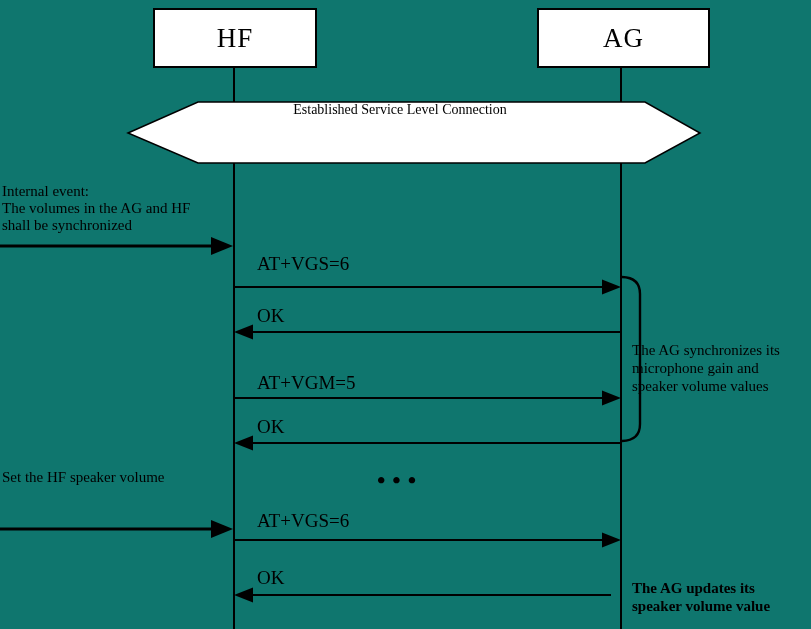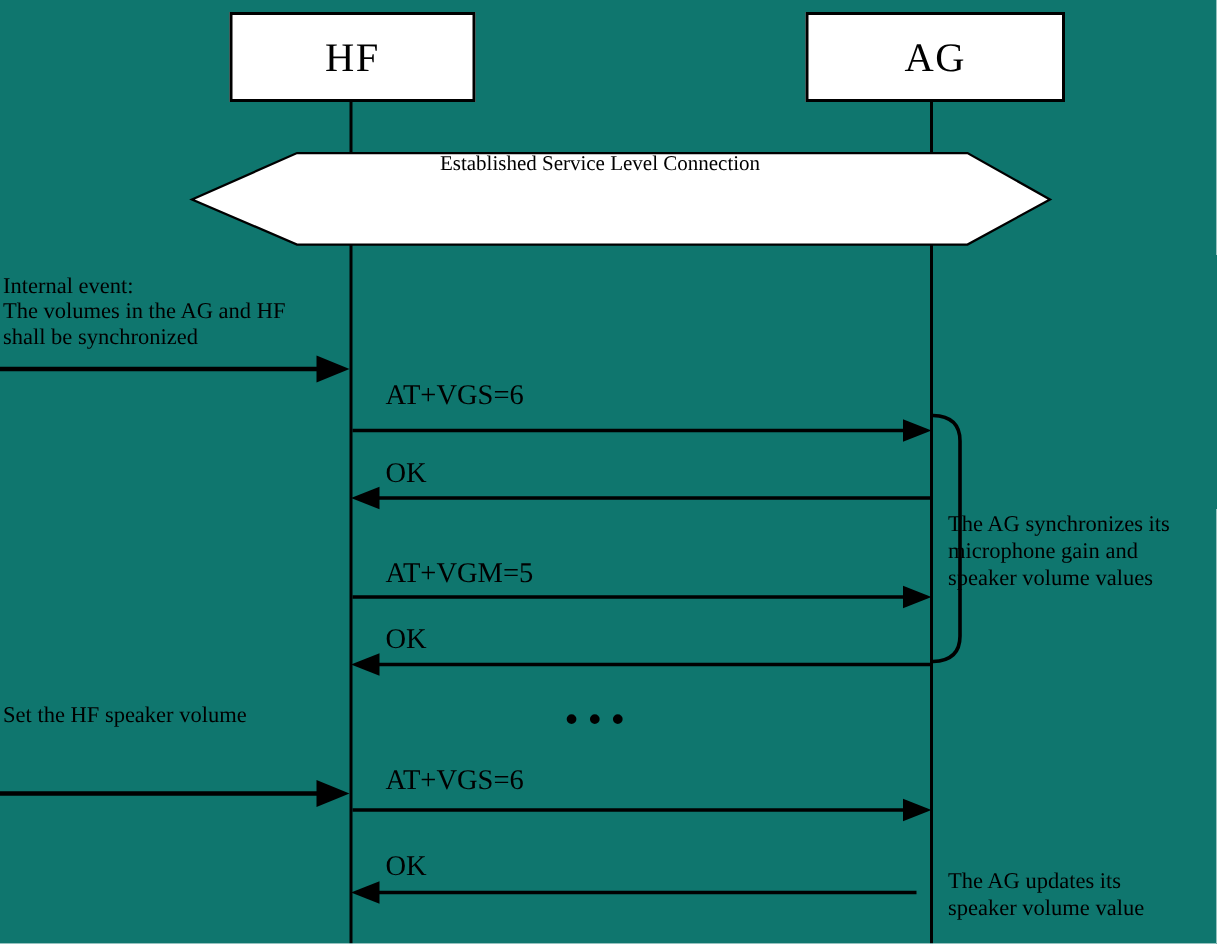--- a/index.html
+++ b/index.html
@@ -139,21 +139,21 @@
   <div class="note" style="left:2px; top:469px; width:236px;">
     <div>Set the HF speaker volume</div>
   </div>
 
   <div class="note-right" style="left:632px; top:341px; width:178px;">
     <div>The AG synchronizes its</div>
     <div>microphone gain and</div>
     <div>speaker volume values</div>
   </div>
 
-  <div class="note-right" style="left:632px; top:579px; width:178px;">
+  <div class="note-right" style="left:632px; top:579px; width:178px;font-weight:bold;">
     <div>The AG updates its</div>
     <div>speaker volume value</div>
   </div>
 
   <div class="msg-label" style="top:255px;">AT+VGS=6</div>
   <div class="msg-label" style="top:307px;">OK</div>
   <div class="msg-label" style="top:374px;">AT+VGM=5</div>
   <div class="msg-label" style="top:418px;">OK</div>
   <div class="msg-label" style="top:512px;">AT+VGS=6</div>
   <div class="msg-label" style="top:569px;">OK</div>

